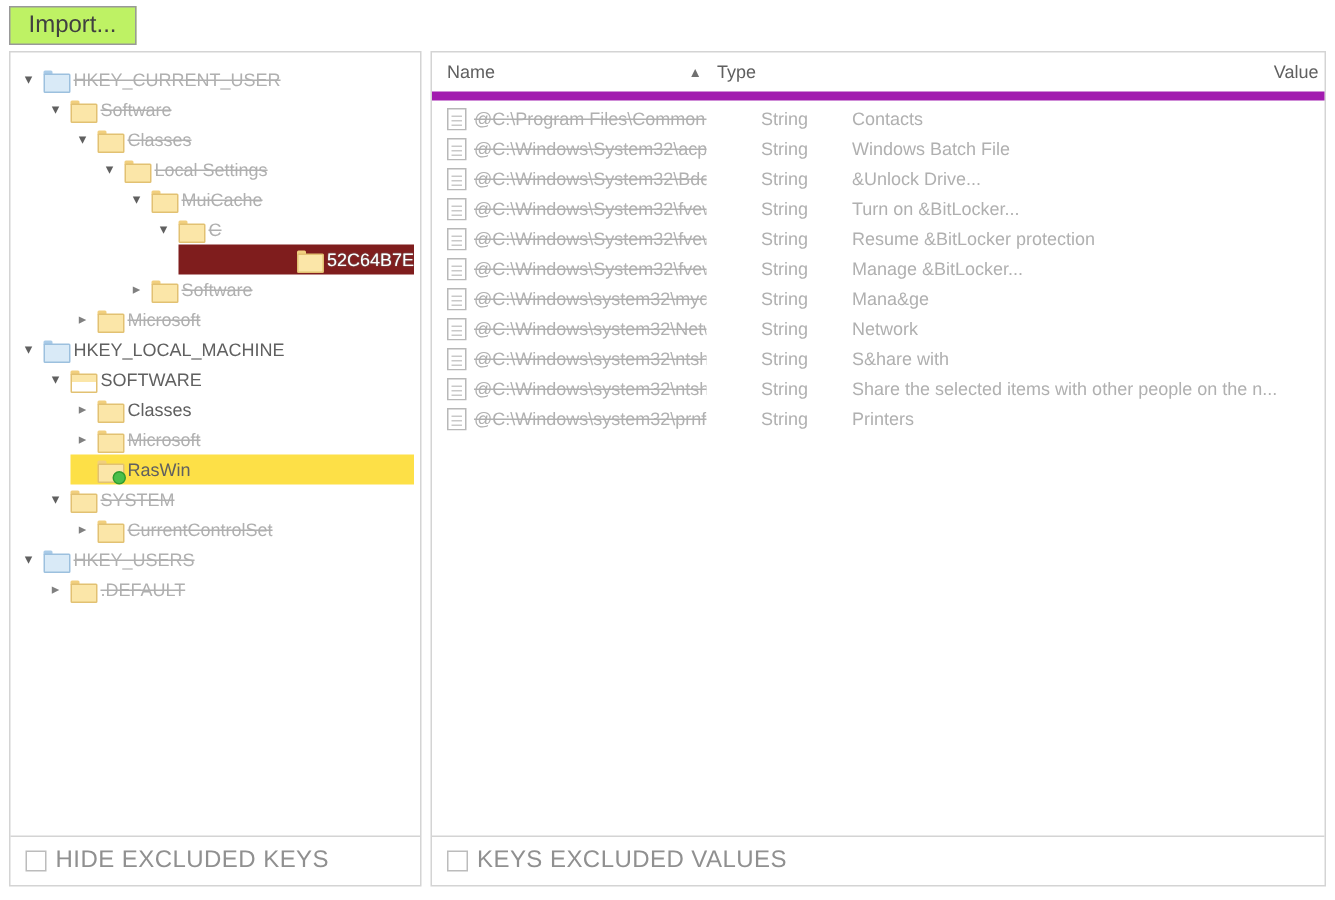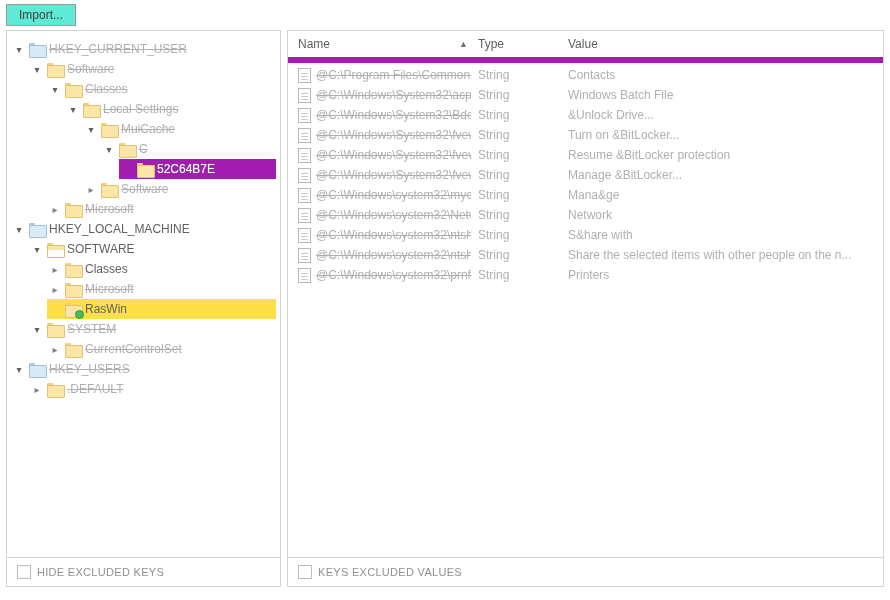--- a/index.html
+++ b/index.html
@@ -9,24 +9,24 @@
     color: #606060;
     background: #fff;
     width: 890px;
     height: 600px;
     overflow: hidden;
   }
   .toolbar {
     padding: 4px 6px;
   }
   .btn {
-    background: #5eead4;
+    background: #bef264;
     border: 1px solid #999;
     padding: 3px 12px;
-    font-size: 12px;
+    font-size: 16px;
     color: #404040;
     cursor: pointer;
   }
   .main {
     display: flex;
     height: 563px;
     padding: 0 6px 6px 6px;
     gap: 6px;
   }
   .panel {
@@ -42,21 +42,21 @@
     overflow: auto;
     padding: 8px 4px 4px 4px;
   }
   .panel-footer {
     border-top: 1px solid #d4d4d4;
     padding: 7px 10px;
     display: flex;
     align-items: center;
     gap: 6px;
     color: #909090;
-    font-size: 11px;
+    font-size: 16px;
     letter-spacing: 0.3px;
   }
   .chk {
     width: 14px; height: 14px;
     border: 1px solid #bcbcbc;
     background: #fff;
     display: inline-block;
     cursor: pointer;
   }
   
@@ -74,21 +74,21 @@
     width: 12px; height: 12px;
     display: inline-flex;
     align-items: center; justify-content: center;
     color: #808080;
     font-size: 10px;
     cursor: pointer;
   }
   .twisty.exp { color: #606060; }
   .tree-label { cursor: pointer; }
   .excluded { text-decoration: line-through; color: #b0b0b0; }
-  .row-selected { background: #a21caf; }
+  .row-selected { background: #7f1d1d; justify-content: flex-end; }
   .row-highlight { background: #fde047; }
   .row-selected .tree-label,
   .row-highlight .tree-label { color: #606060; }
   
   .folder {
     width: 16px; height: 13px;
     position: relative;
     display: inline-block;
   }
   .folder::before {
@@ -124,42 +124,42 @@
   .badge.green { background:#4bbf4b; border:1px solid #2e9c2e; }
   
   .grid-header {
     display: flex;
     border-bottom: 6px solid #a21caf;
     padding: 6px 4px 6px 10px;
     color: #606060;
   }
   .col-name { width: 180px; display:flex; align-items:center; gap:4px;}
   .col-type { width: 90px; }
-  .col-value { flex: 1; }
+  .col-value { flex: 1; text-align: right; }
   .sort-arrow { font-size: 9px; color:#707070; margin-left:auto; padding-right:10px;}
   .grid-body { flex:1; overflow:hidden; padding: 2px 4px 4px 10px; }
   .grid-row {
     display: flex;
     align-items: center;
     height: 20px;
     color: #b0b0b0;
   }
   .cell-name {
     width: 180px;
     display:flex; align-items:center; gap:5px;
     overflow:hidden;
   }
   .cell-name-text {
     text-decoration: line-through;
     white-space: nowrap;
     overflow: hidden;
     text-overflow: clip;
     max-width: 155px;
   }
-  .cell-type { width: 90px; }
+  .cell-type { width: 90px; text-align: center; }
   .cell-value { flex:1; white-space:nowrap; overflow:hidden; text-overflow:ellipsis; }
   .doc-icon {
     width: 13px; height: 15px;
     border: 1px solid #b8b8b8;
     background: #fff;
     position: relative;
     flex-shrink: 0;
   }
   .doc-icon::before, .doc-icon::after {
     content:"";

